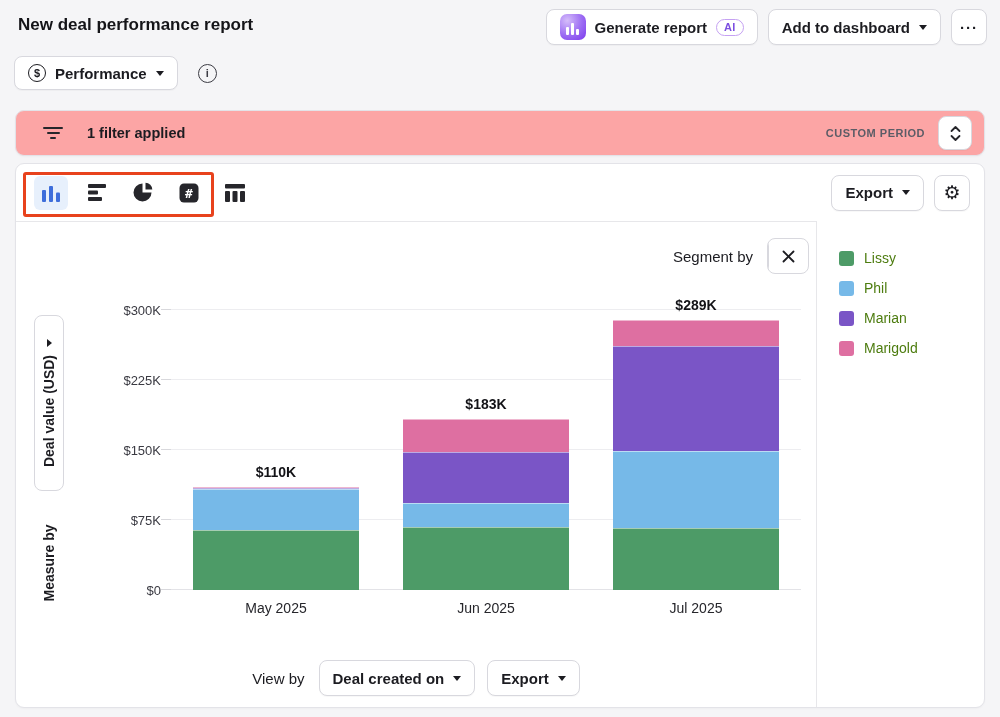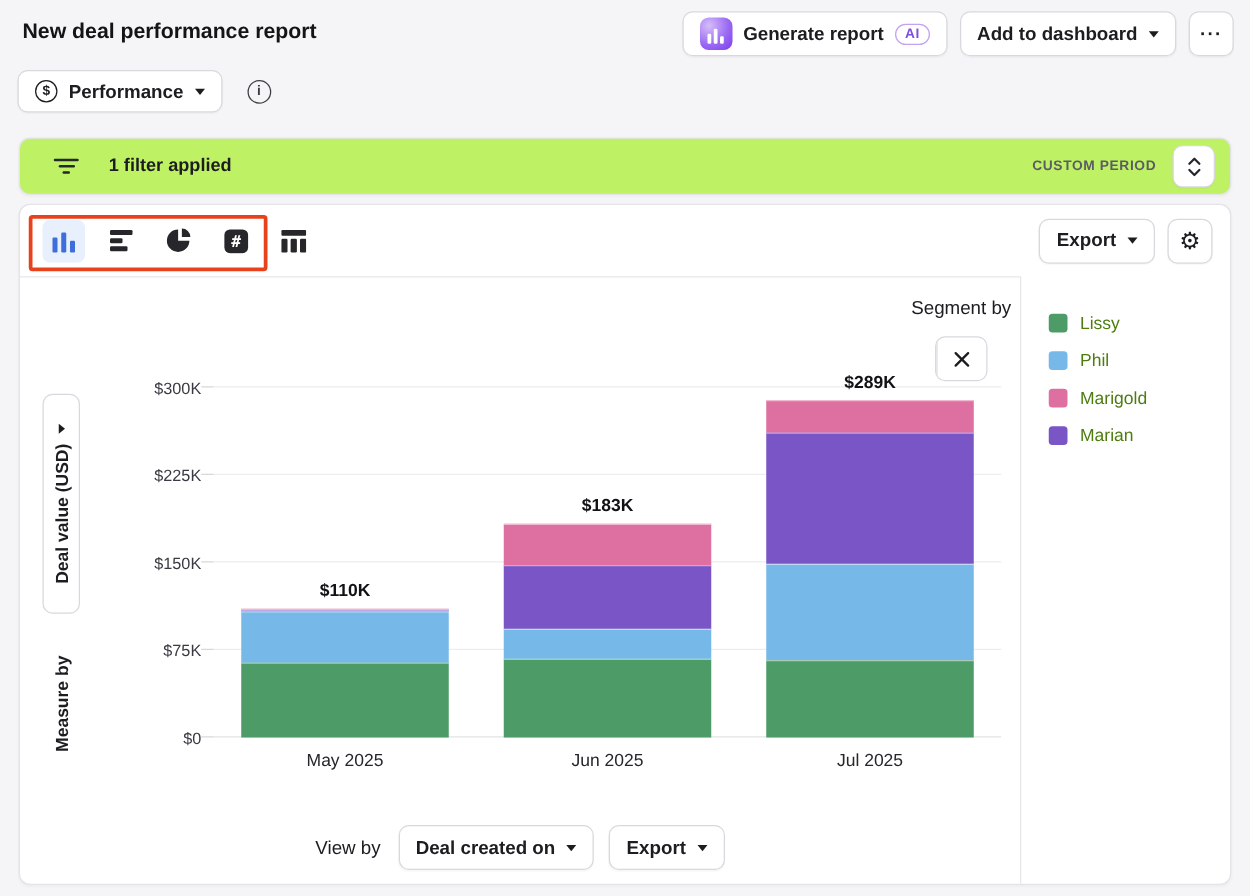--- a/index.html
+++ b/index.html
@@ -47,21 +47,21 @@
     font-size:11px; font-weight:800; color:#1c1c21;
   }
   .info-icon {
     width:19px; height:19px; border-radius:50%; border:1.6px solid #3c3c44;
     display:flex; align-items:center; justify-content:center;
     font-size:11px; font-weight:700; color:#3c3c44; font-style:normal;
   }
   
   .filter-card {
     position:absolute; left:15px; top:110px; width:970px; height:46px;
-    background:#bef264; border:1px solid #e3e3e8; border-radius:9px;
+    background:#fca5a5; border:1px solid #e3e3e8; border-radius:9px;
     display:flex; align-items:center; padding:0 12px 0 27px;
     box-shadow:0 1px 2px rgba(0,0,0,0.03);
   }
   .filter-glyph { width:20px; display:flex; flex-direction:column; align-items:center; gap:3px; margin-right:24px; }
   .filter-glyph i { display:block; height:2px; background:#26262b; border-radius:1px; }
   .filter-glyph i:nth-child(1){width:20px;} .filter-glyph i:nth-child(2){width:13px;} .filter-glyph i:nth-child(3){width:6px;}
   .filter-text { font-size:14.5px; font-weight:700; }
   .filter-right { margin-left:auto; display:flex; align-items:center; gap:13px; }
   .period-label { font-size:11px; font-weight:700; letter-spacing:.5px; color:#5c5c66; }
   .stepper-btn { width:34px; height:34px; padding:0; justify-content:center; }
@@ -82,21 +82,21 @@
   }
   .toolbar-right { display:flex; align-items:center; gap:10px; }
   .gear-btn { width:36px; padding:0; justify-content:center; font-size:19px; font-weight:400; }
   .content-row { flex:1; display:flex; min-height:0; }
   .chart-region { flex:1; border-top:1px solid #e7e7ea; position:relative; }
   .legend-panel { width:168px; border-left:1px solid #e7e7ea; padding:22px 0 0 22px; }
   .legend-item { display:flex; align-items:center; gap:10px; height:30px; cursor:pointer; }
   .legend-swatch { width:15px; height:15px; border-radius:3px; }
   .legend-label { font-size:14px; color:#4d7c0f; }
   
-  .segment-row { position:absolute; top:16px; right:7px; display:flex; align-items:center; gap:14px;flex-direction:column; }
+  .segment-row { position:absolute; top:16px; right:7px; display:flex; align-items:center; gap:14px; }
   .segment-label { font-size:15px; }
   .segment-control { display:flex; align-items:stretch; background:#fff; border:1px solid #d8d8de; border-radius:8px; height:36px; overflow:hidden; }
   .segment-owner { display:flex; align-items:center; gap:9px; padding:0 13px; font-size:15px; font-weight:700; cursor:pointer; }
   .segment-close { width:40px; display:flex; align-items:center; justify-content:center; border-left:1px solid #d8d8de; cursor:pointer; }
   
   .measure-pill {
     position:absolute; left:18px; top:93px; width:30px; height:176px;
     background:#fff; border:1px solid #d8d8de; border-radius:8px; cursor:pointer;
   }
   .vertical-text {
@@ -316,22 +316,22 @@
     <div class="legend-panel" id="legend">
         <div class="legend-item">
           <span class="legend-swatch" style="background: rgb(77, 155, 103);"></span>
           <span class="legend-label">Lissy</span>
         </div>
         <div class="legend-item">
           <span class="legend-swatch" style="background: rgb(118, 185, 232);"></span>
           <span class="legend-label">Phil</span>
         </div>
         <div class="legend-item">
+          <span class="legend-swatch" style="background: rgb(122, 85, 198);"></span>
+          <span class="legend-label">Marian</span>
+        </div>
+        <div class="legend-item">
           <span class="legend-swatch" style="background: rgb(222, 111, 161);"></span>
           <span class="legend-label">Marigold</span>
         </div>
-        <div class="legend-item">
-          <span class="legend-swatch" style="background: rgb(122, 85, 198);"></span>
-          <span class="legend-label">Marian</span>
-        </div>
       </div>
   </div>
 </div>
 
 </body></html>

